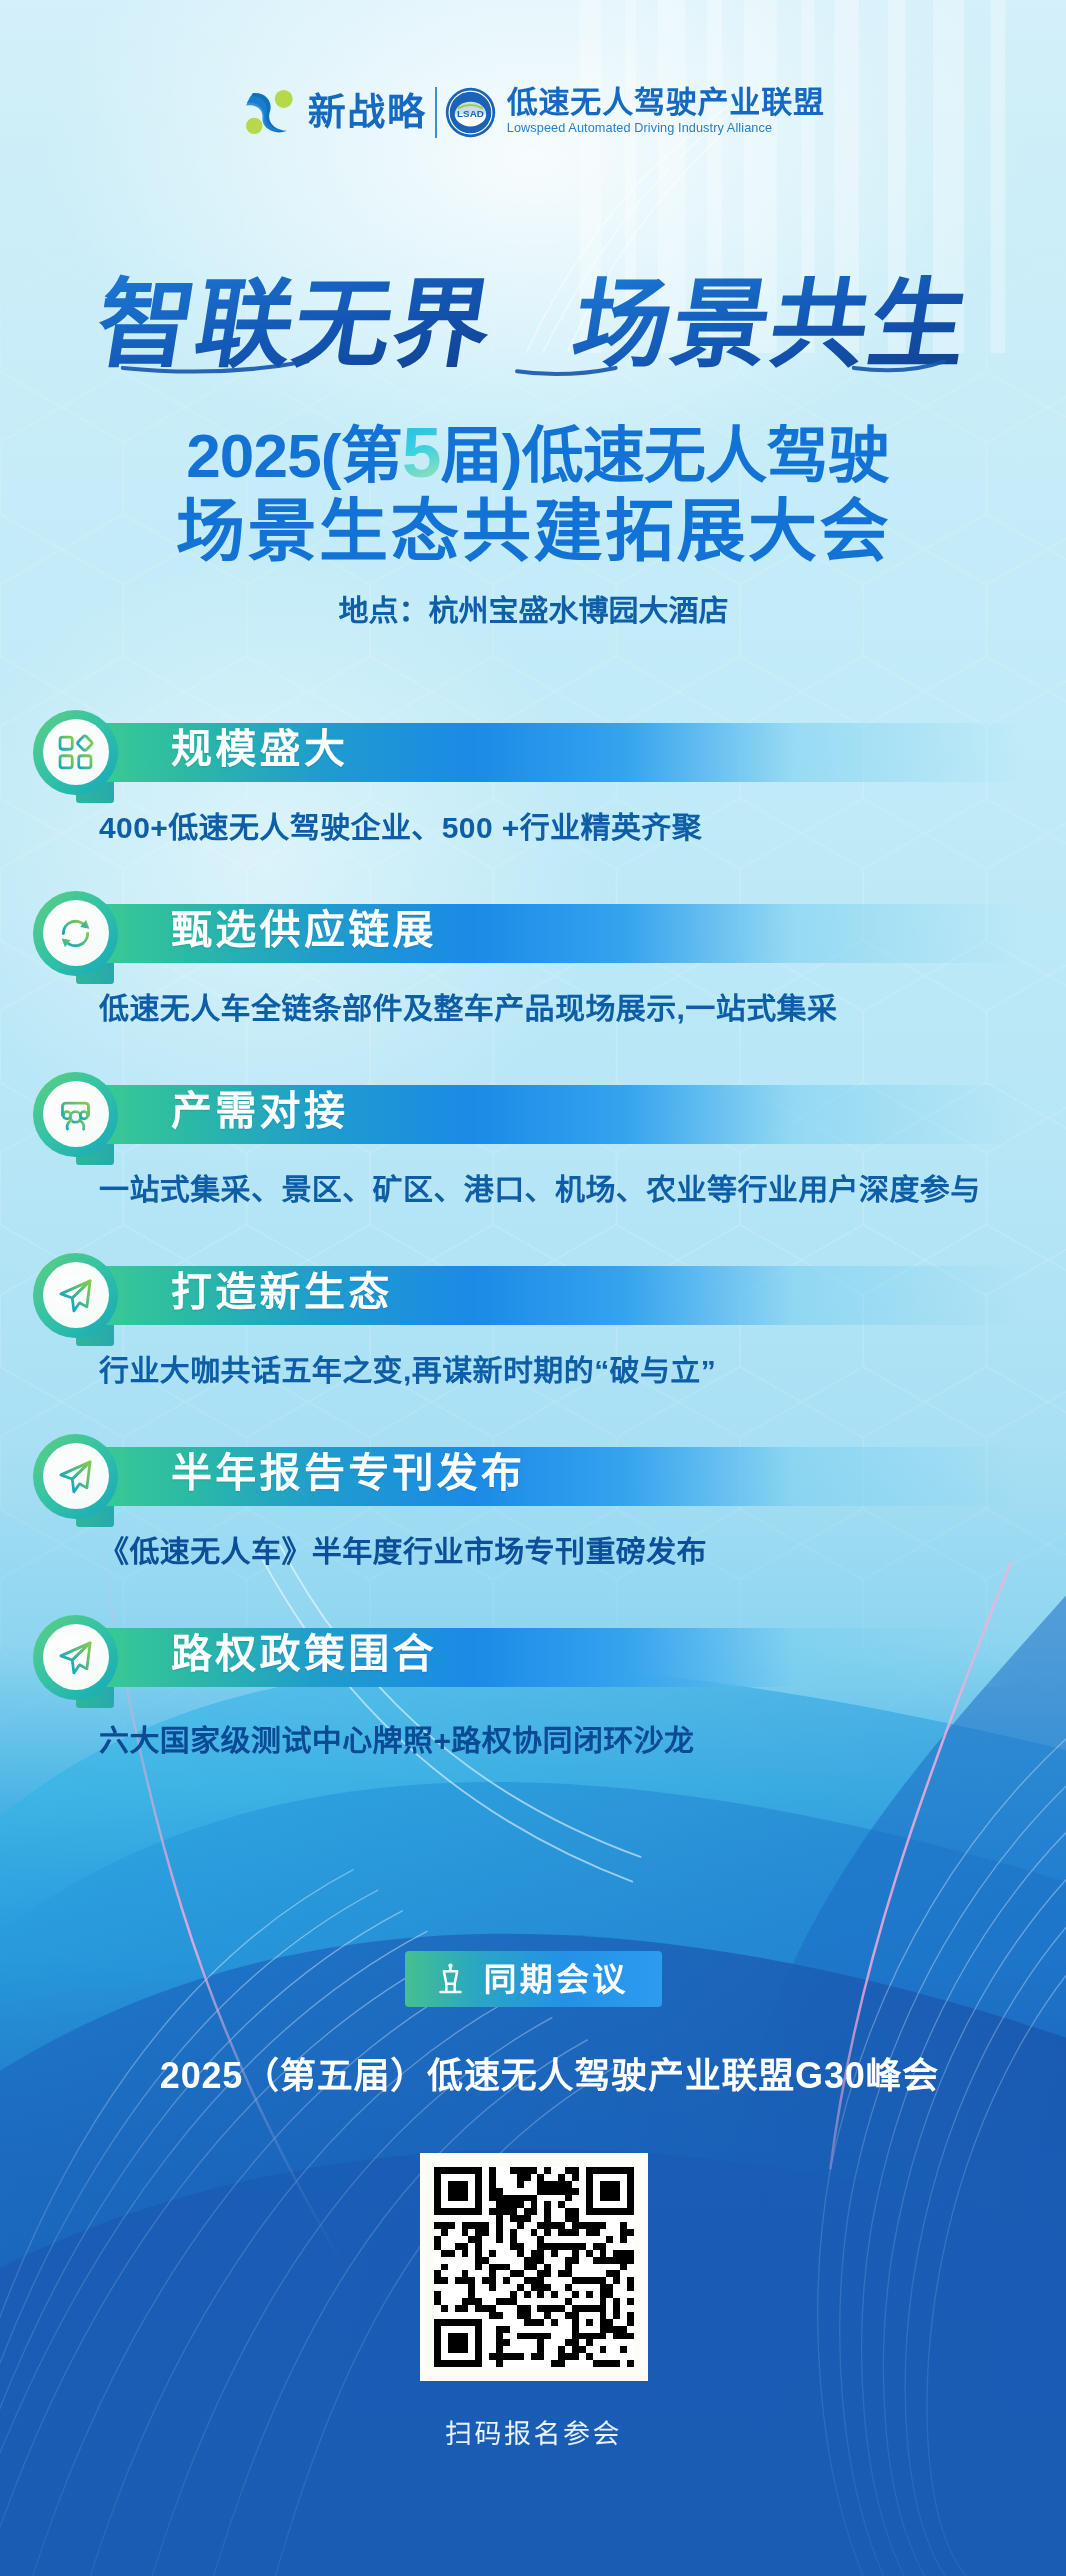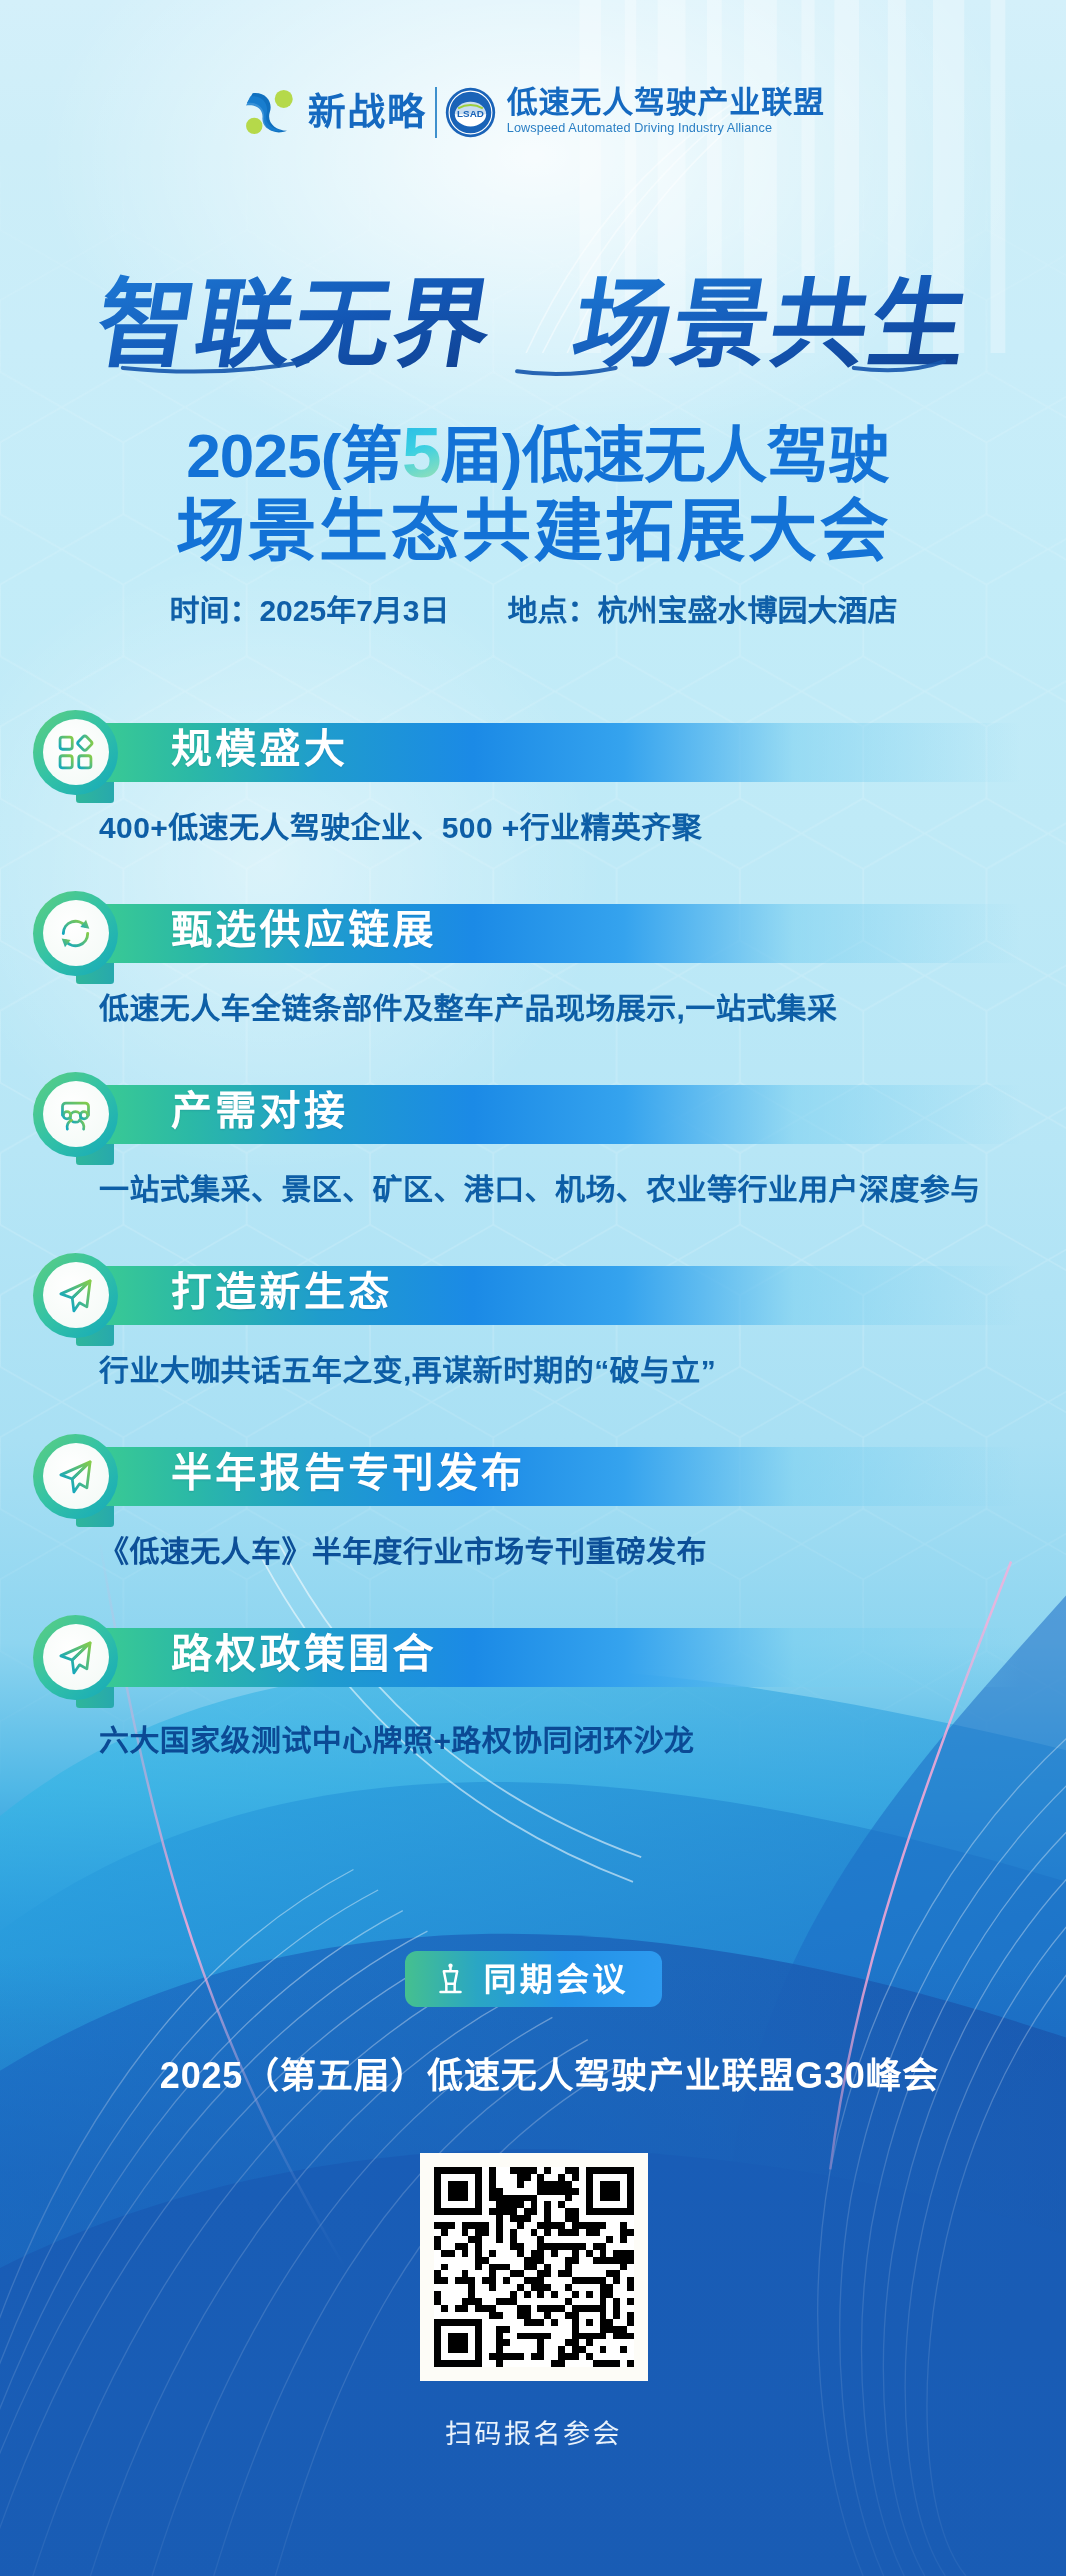--- a/index.html
+++ b/index.html
@@ -126,21 +126,21 @@
     font-size:30px;font-weight:700;color:#0d5ea6;letter-spacing:0.4px;
     line-height:1;white-space:nowrap;
   }
   .feature.light .f-desc{color:#0c4f98;}
   .feature.onblue .f-desc{color:#0b4a95;margin-top:8px;}
 
   
   .badge-wrap{position:absolute;left:0;top:1951px;width:100%;text-align:center;}
   .badge{
     display:inline-flex;align-items:center;gap:15px;
-    padding:10.7px 33px 10.7px 28px;border-radius:12px;
+    padding:10.7px 33px 10.7px 28px;border-radius:4px;
     background:linear-gradient(to right,#45c08f 0%,#2aa6c4 28%,#2392e6 62%,#2d9bf0 100%);
   }
   .badge svg{width:35px;height:35px;display:block;}
   .badge-label{font-size:33px;font-weight:800;color:#fff;letter-spacing:3.3px;line-height:1;}
   .g30{
     position:absolute;left:16px;top:2046px;width:100%;text-align:center;
     font-size:36px;font-weight:800;color:#ffffff;letter-spacing:0.8px;white-space:nowrap;
   }
 
   
@@ -308,21 +308,20 @@
         <path d="M520,122 C560,128 600,126 640,118"></path>
         <path d="M930,118 C975,124 1012,120 1040,110"></path>
       </g>
     </svg>
   </div>
 
   <div class="title-wrap">
     <div class="title1"><span>2025(第</span><span class="five">5</span><span>届)低速无人驾驶</span></div>
     <div class="title2">场景生态共建拓展大会</div>
     <div class="meta">
-      <span>时间：2025年7月3日</span>
       <span>地点：杭州宝盛水博园大酒店</span>
     </div>
   </div>
 
   <div class="features">
 
     <div class="feature">
       <div class="bar"></div>
       <div class="bar-tail"></div>
       <div class="ring">

